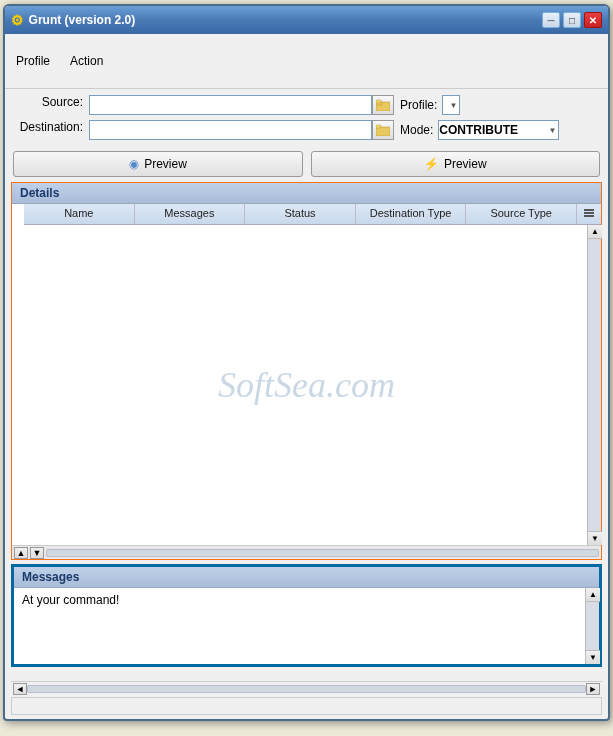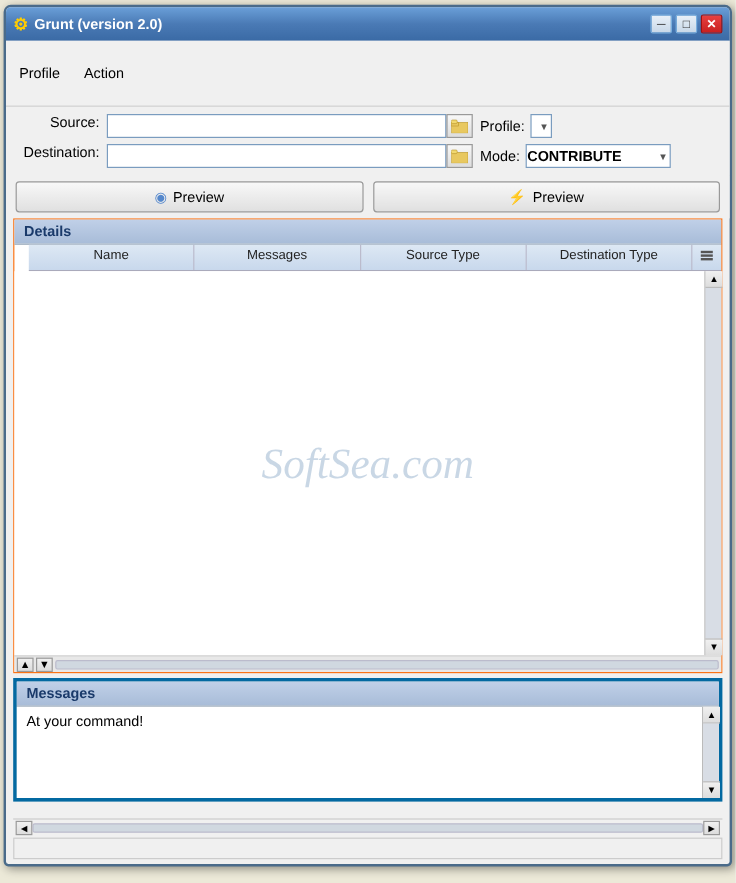--- a/index.html
+++ b/index.html
@@ -456,22 +456,23 @@
       <span style="color:#ffaa00;">⚡</span>
       <span>Preview</span>
     </button>
   </div>
 
   <div class="details-section">
     <div class="section-header">Details</div>
     <div class="table-header">
       <div class="th">Name</div>
       <div class="th">Messages</div>
+      <div class="th">Status</div>
+      <div class="th">Destination Type</div>
       <div class="th">Source Type</div>
-      <div class="th">Destination Type</div>
       <div class="th" style="flex:0 0 20px;">
         <svg width="12" height="12" viewBox="0 0 12 12">
           <rect x="1" y="2" width="10" height="2" fill="#555"></rect>
           <rect x="1" y="5" width="10" height="2" fill="#555"></rect>
           <rect x="1" y="8" width="10" height="2" fill="#555"></rect>
         </svg>
       </div>
     </div>
     <div class="details-wrapper">
       <div class="table-body">

